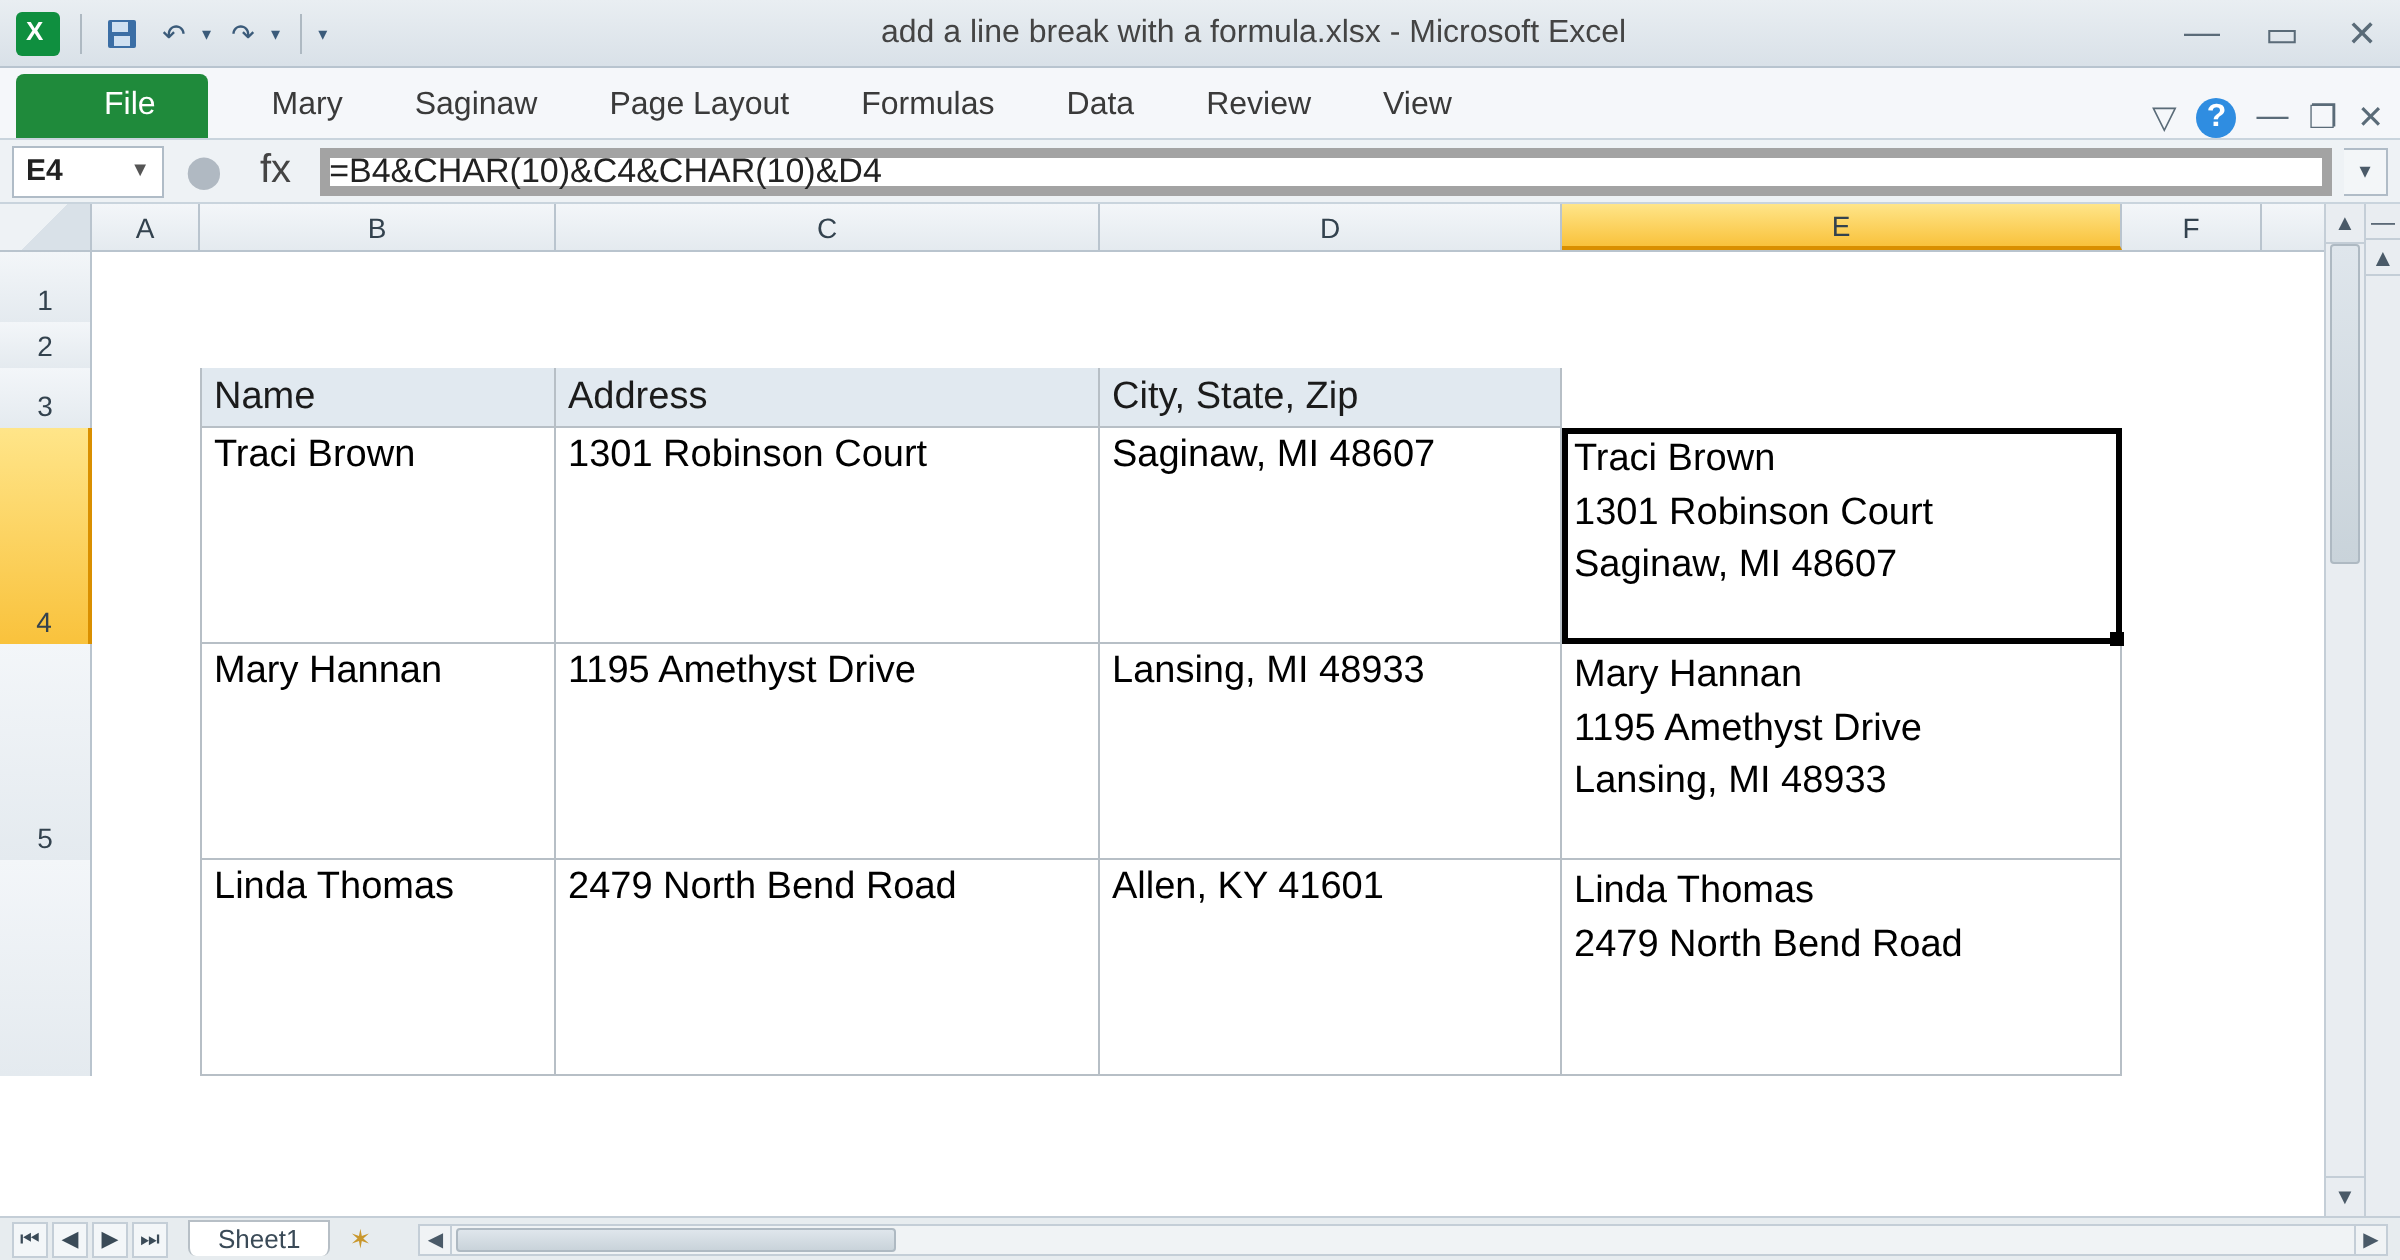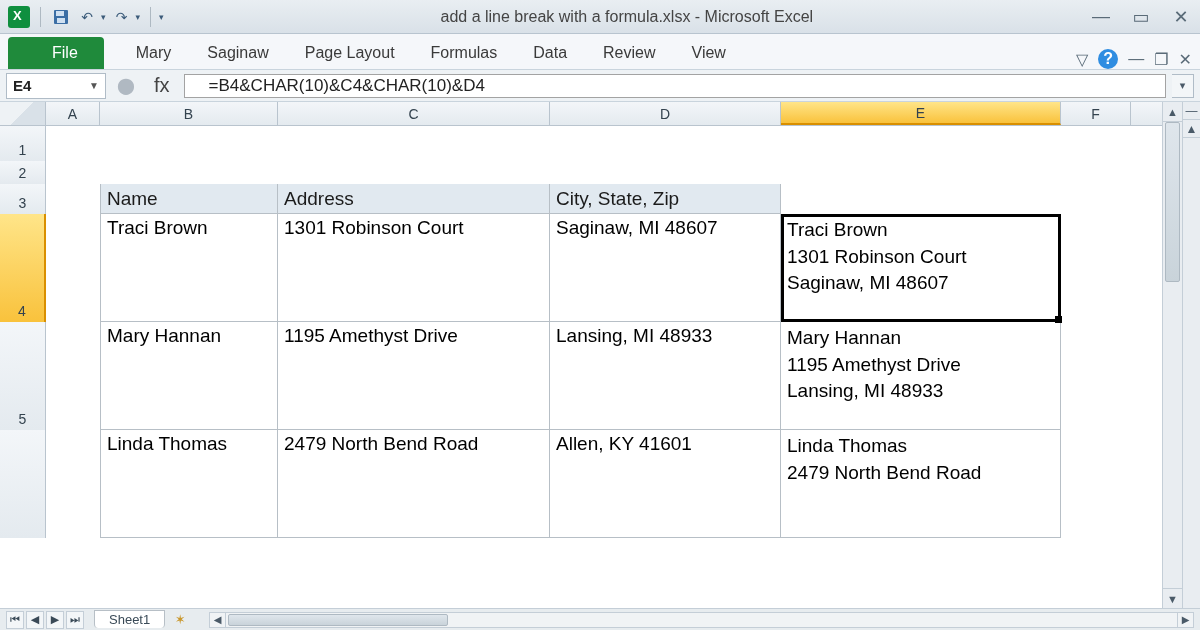--- a/index.html
+++ b/index.html
@@ -21,25 +21,25 @@
   
   .ribbon { height:36px; background:#f5f7fa; border-bottom:1px solid #c9d4dd; display:flex; align-items:flex-end; padding:0 8px; }
   .file-tab { background:#1f8a3b; color:#fff; padding:7px 26px 7px 44px; font-size:16px; border-radius:4px 4px 0 0; margin-right:14px; cursor:pointer;}
   .tab { padding:7px 18px; font-size:16px; color:#3a3a3a; cursor:pointer; }
   .ribbon .right { margin-left:auto; display:flex; align-items:center; gap:10px; color:#5a6b78;}
   .help-circle { width:20px; height:20px; border-radius:50%; background:#2f8de1; color:#fff; display:flex; align-items:center; justify-content:center; font-size:13px; font-weight:bold; cursor:pointer;}
   .ribbon .right span { cursor:pointer; font-size:16px;}
 
   
   .fbar-row { height:32px; display:flex; align-items:center; border-bottom:1px solid #c9d4dd; background:#eef2f5; padding:3px 6px; gap:6px;}
-  .namebox { width:100px; height:24px; background:#fff; border:1px solid #b0bcc7; display:flex; align-items:center; padding:12px 6px; font-size:15px; font-weight:bold; color:#222; }
+  .namebox { width:76px; height:24px; background:#fff; border:1px solid #b0bcc7; display:flex; align-items:center; padding:12px 6px; font-size:15px; font-weight:bold; color:#222; }
   .namebox .dd { margin-left:auto; font-size:10px; color:#555;}
   .fx-divider { width:28px; display:flex; align-items:center; justify-content:center;}
   .fx-label { font-size:20px; color:#444; padding:0 8px;text-align:right; }
-  .fbar { flex:1; height:24px; background:#fff; border:1px solid #a3a3a3; display:flex; align-items:center; padding:0 24px; font-size:17px; color:#222; }
+  .fbar { flex:1; height:24px; background:#fff; border:5px solid #a3a3a3; display:flex; align-items:center; padding:0 0; font-size:17px; color:#222; }
   .fbar-expand { width:22px; height:24px; border:1px solid #b0bcc7; border-left:none; background:#f3f6f8; display:flex; align-items:center; justify-content:center; font-size:11px; color:#4a5a68; cursor:pointer;}
 
   
   .gridwrap { position:absolute; top:102px; left:0; right:0; bottom:22px; display:flex; }
   .sheet { flex:1; position:relative; overflow:hidden; background:#fff;}
   .vscroll { width:20px; background:#e9edf1; border-left:1px solid #c4ced7; position:relative;}
   .vscroll .up, .vscroll .down { height:20px; display:flex; align-items:center; justify-content:center; color:#4a5a68; font-size:11px; border-bottom:1px solid #c4ced7; cursor:pointer;}
   .vscroll .down { position:absolute; bottom:0; left:0; right:0; border-top:1px solid #c4ced7; border-bottom:none;}
   .vscroll .thumb { position:absolute; top:20px; left:2px; right:2px; height:160px; background:linear-gradient(#dfe6ec,#c9d3da); border:1px solid #aeb9c2; border-radius:2px;}
   

